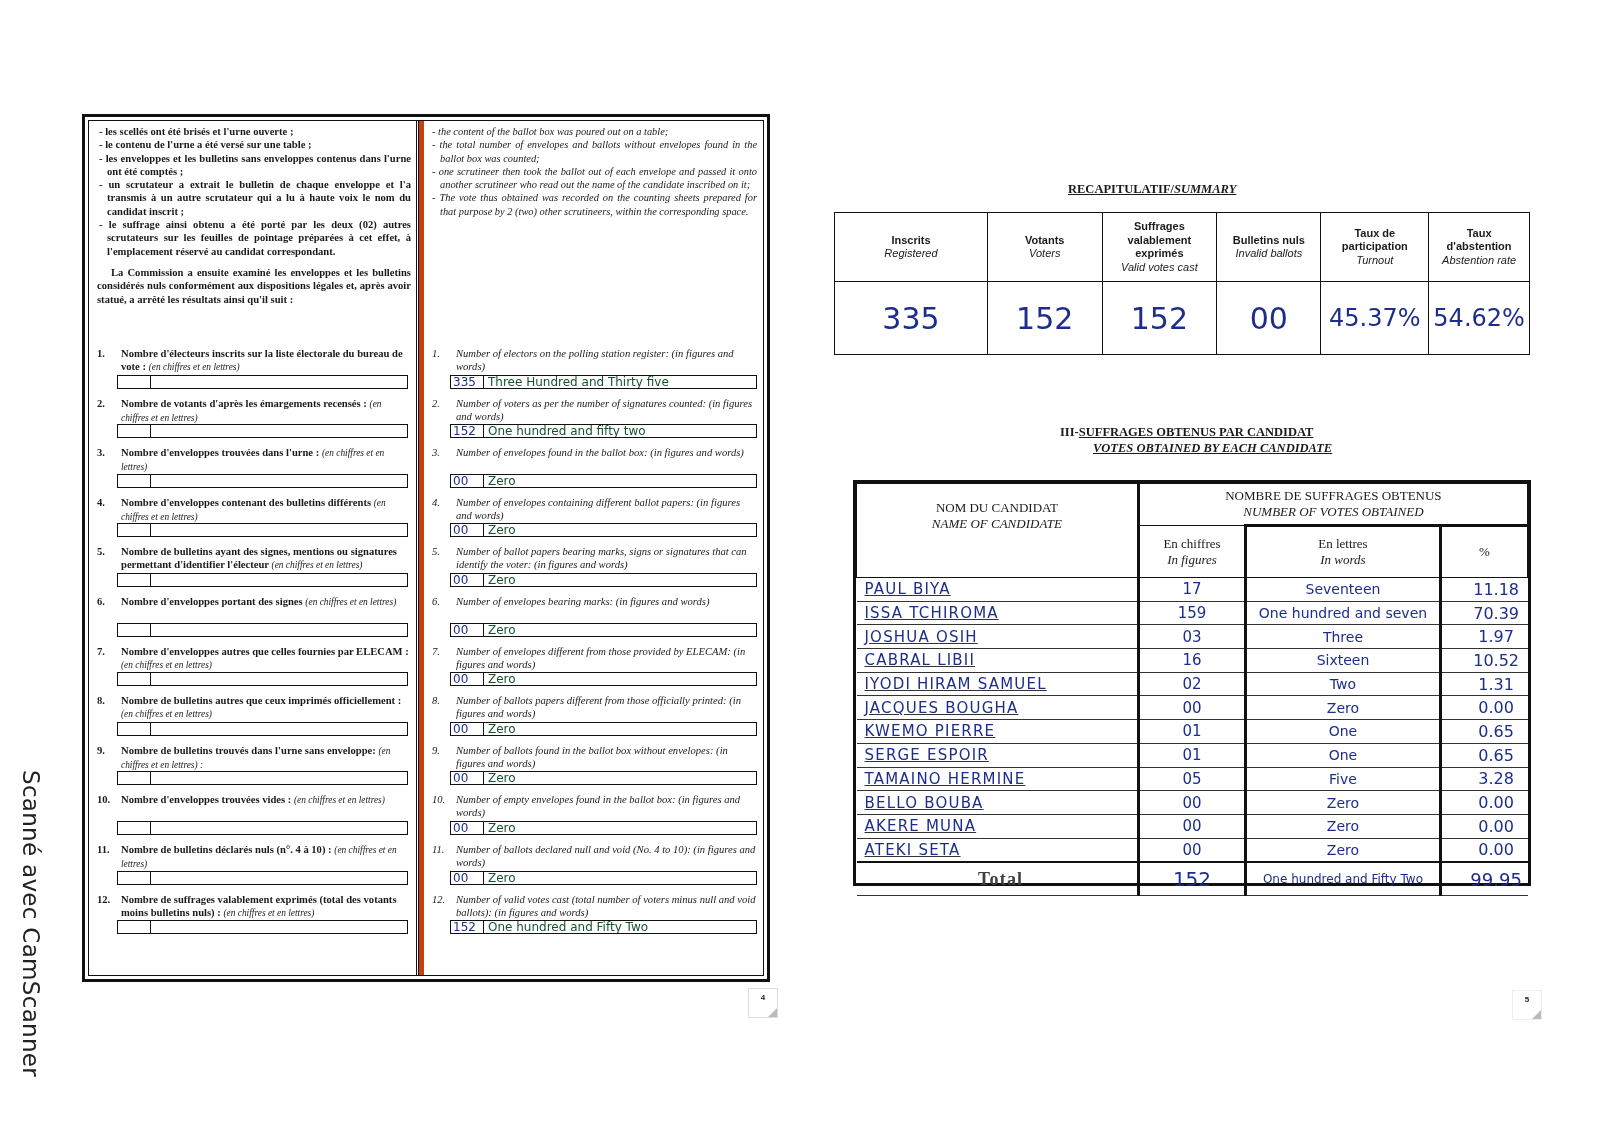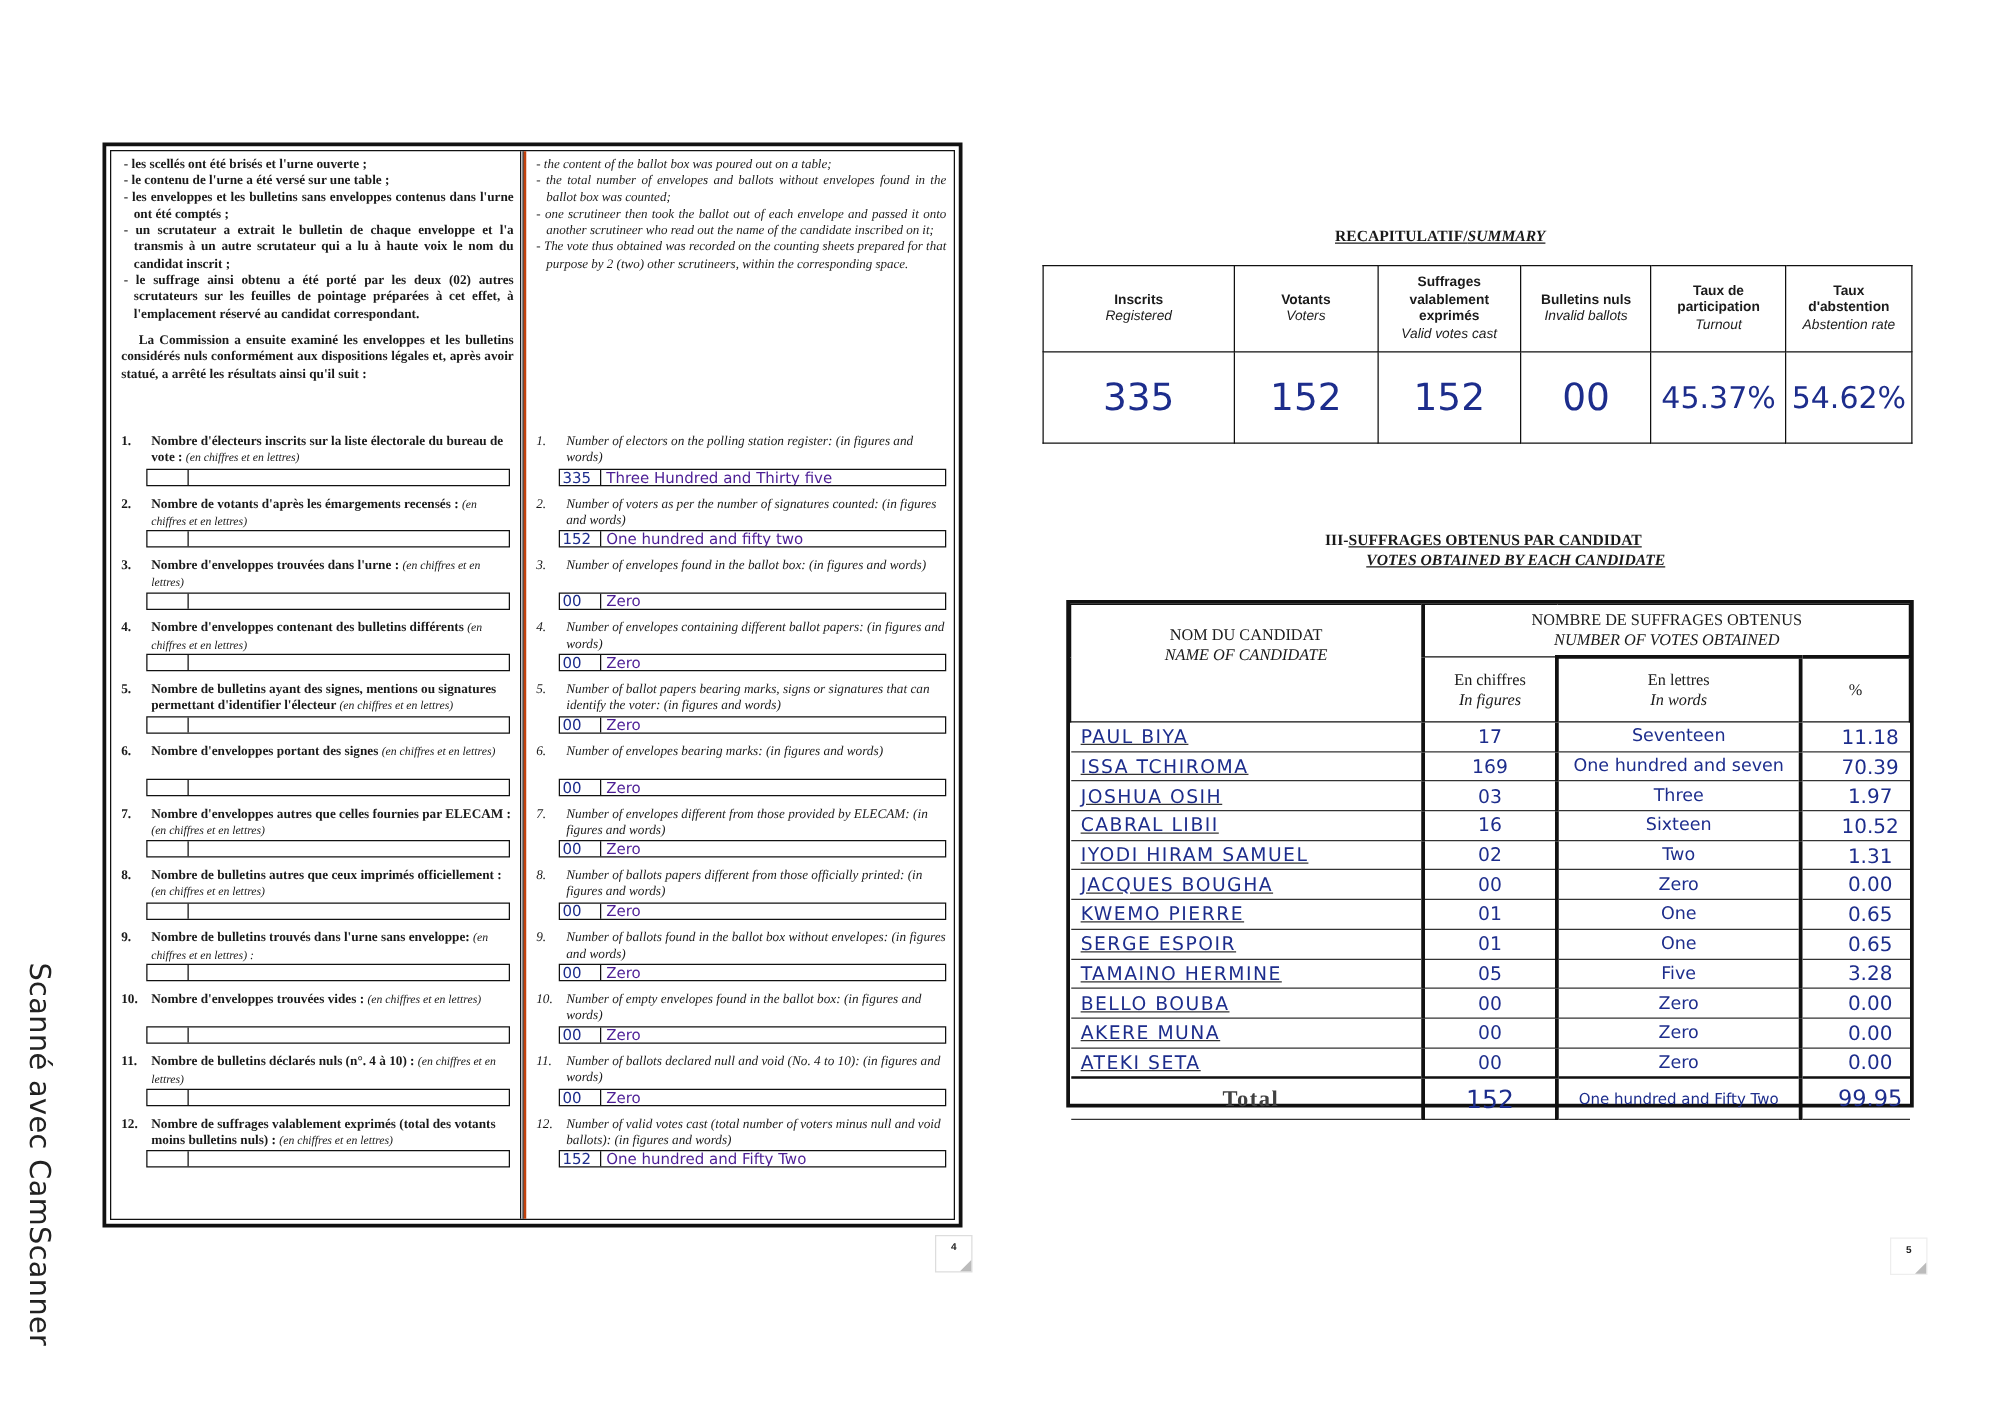--- a/index.html
+++ b/index.html
@@ -5,38 +5,38 @@
   html, body { margin:0; padding:0; }
   body { width:1600px; height:1131px; background:#ffffff; position:relative; overflow:hidden; font-family:"Liberation Sans", sans-serif; color:#1a1a1a; }
 
   .scanner-mark { position:absolute; left:18px; top:770px; writing-mode:vertical-rl; font-family:"DejaVu Sans", sans-serif; font-size:23px; color:#222; letter-spacing:0.3px; }
 
   
   .form-outer { position:absolute; left:82px; top:114px; width:688px; height:868px; border:3px solid #111; box-sizing:border-box; }
   .form-inner { position:absolute; left:3px; top:3px; right:3px; bottom:3px; border:1px solid #111; display:flex; }
   .col { box-sizing:border-box; position:relative; }
   .col-fr { width:330px; border-right:3px double #111; padding:4px 5px 0 8px; font-family:"Liberation Serif", serif; }
-  .col-en { flex:1; border-left:2px solid #c2410c; padding:4px 6px 0 6px; font-family:"Liberation Serif", serif; font-style:italic; }
+  .col-en { flex:1; border-left:5px solid #c2410c; padding:4px 6px 0 6px; font-family:"Liberation Serif", serif; font-style:italic; }
 
   .bullets { margin:0; padding:0; list-style:none; }
   .bullets li { font-size:10.6px; line-height:13.3px; font-weight:bold; text-align:justify; padding-left:10px; text-indent:-8px; }
   .col-en .bullets li { font-weight:normal; font-size:10.4px; }
   .para { font-size:10.6px; line-height:13.3px; text-align:justify; margin-top:8px; text-indent:14px; }
   .col-fr .para { font-weight:bold; }
 
   .items { position:absolute; left:0; right:0; top:226px; }
   .item { height:49.6px; position:relative; }
   .item-q { position:absolute; left:32px; right:6px; top:0; font-size:10.6px; line-height:13px; }
   .col-fr .item-q { font-weight:bold; }
   .item-num { position:absolute; left:-24px; top:0; width:20px; }
   .item-q em { font-weight:normal; font-size:9.4px; }
   .item-box { position:absolute; left:28px; right:8px; bottom:8px; height:14px; border:1px solid #111; box-sizing:border-box; display:flex; }
   .col-en .item-box { left:26px; right:6px; }
   .box-fig { width:30px; border-right:1px solid #111; font-family:"DejaVu Sans", sans-serif; font-style:normal; font-size:12px; color:#1d2d8c; line-height:13px; padding-left:2px; overflow:hidden; white-space:nowrap; }
-  .box-words { flex:1; font-family:"DejaVu Sans", sans-serif; font-style:normal; font-size:12px; color:#4c1d95; line-height:13px; padding-left:4px; white-space:nowrap; overflow:hidden; }
+  .box-words { flex:1; font-family:"DejaVu Sans", sans-serif; font-style:normal; font-size:12px; color:#14532d; line-height:13px; padding-left:4px; white-space:nowrap; overflow:hidden; }
 
   .page-num { position:absolute; width:28px; height:28px; border:1px solid #ddd; font-size:8px; font-weight:bold; text-align:center; line-height:18px; color:#222; background:#fff; }
   .page-num::after { content:""; position:absolute; right:0; bottom:0; width:0; height:0; border-left:9px solid transparent; border-bottom:9px solid #bbb; }
 
   
   .summary-title { position:absolute; left:1068px; top:182px; font-family:"Liberation Serif", serif; font-weight:bold; font-size:12.5px; text-decoration:underline; }
   .summary-title em { font-style:italic; }
   table.summary { position:absolute; left:834px; top:212px; width:696px; border-collapse:collapse; font-family:"Liberation Sans", sans-serif; }
   table.summary th, table.summary td { border:1.5px solid #111; text-align:center; }
   table.summary th { height:66px; font-size:11px; line-height:13.5px; vertical-align:middle; font-weight:bold; }
@@ -317,21 +317,21 @@
     </thead>
     <tbody id="cand-body">
         <tr>
           <td class="name">PAUL BIYA</td>
           <td class="fig">17</td>
           <td class="words">Seventeen</td>
           <td class="pct">11.18</td>
         </tr>
         <tr>
           <td class="name">ISSA TCHIROMA</td>
-          <td class="fig">169</td>
+          <td class="fig">159</td>
           <td class="words">One hundred and seven</td>
           <td class="pct">70.39</td>
         </tr>
         <tr>
           <td class="name">JOSHUA OSIH</td>
           <td class="fig">03</td>
           <td class="words">Three</td>
           <td class="pct">1.97</td>
         </tr>
         <tr>

